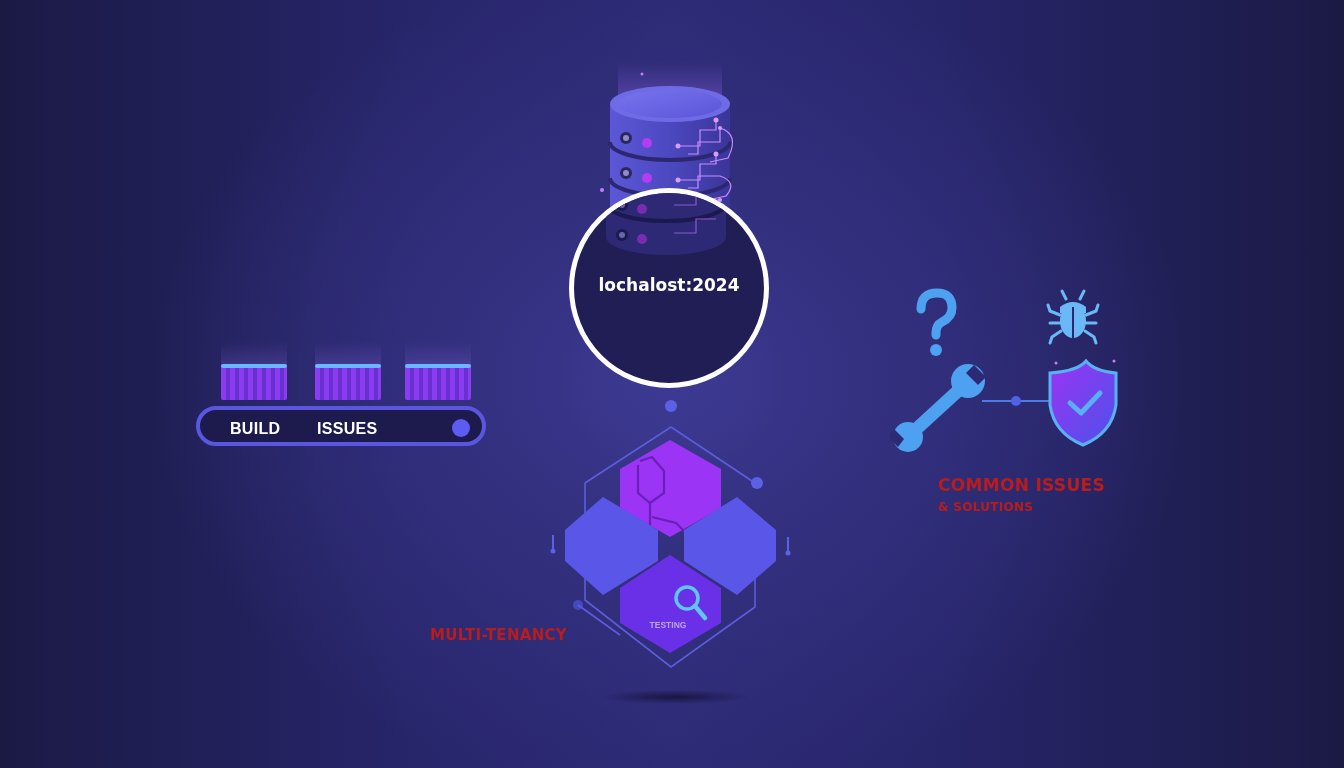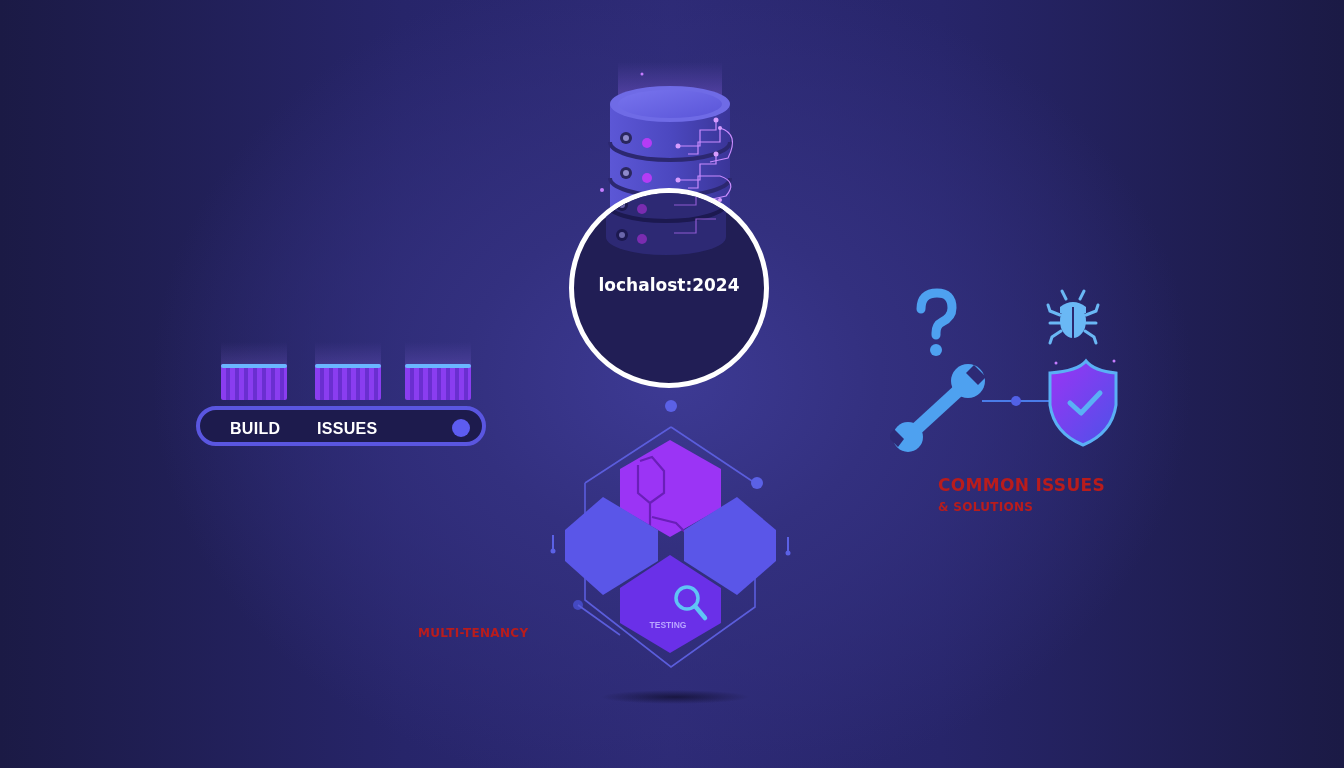--- a/index.html
+++ b/index.html
@@ -170,21 +170,21 @@
 
   <polygon points="197,102 236,135 236,166 197,200 144,166 144,135" fill="#5a56e8"></polygon>
 
   <polygon points="130,160 181,193 181,228 130,258 80,228 80,193" fill="#6a30e8"></polygon>
   <g>
     <circle cx="147" cy="203" r="11" fill="none" stroke="#60c4f5" stroke-width="3.5"></circle>
     <line x1="155" y1="211" x2="165" y2="223" stroke="#60c4f5" stroke-width="4.5" stroke-linecap="round"></line>
   </g>
   <text x="128" y="233" text-anchor="middle" font-size="8.5" fill="#b9a6ff" font-family="Liberation Sans, sans-serif" font-weight="700">TESTING</text>
 </svg>
-<div class="label" style="left:418px;top:626px;font-size:12px">MULTI-TENANCY</div>
+<div class="label" style="left:430px;top:626px;font-size:15px">MULTI-TENANCY</div>
 <div class="shadow-ellipse"></div>
 
 <svg class="abs" style="left:890px;top:285px" width="240" height="170" viewBox="0 0 240 170">
   <defs>
     <linearGradient id="shieldG" x1="0" x2="1" y1="0" y2="1">
       <stop offset="0" stop-color="#9b34f5"></stop>
       <stop offset="1" stop-color="#4c52e8"></stop>
     </linearGradient>
   </defs>
 

